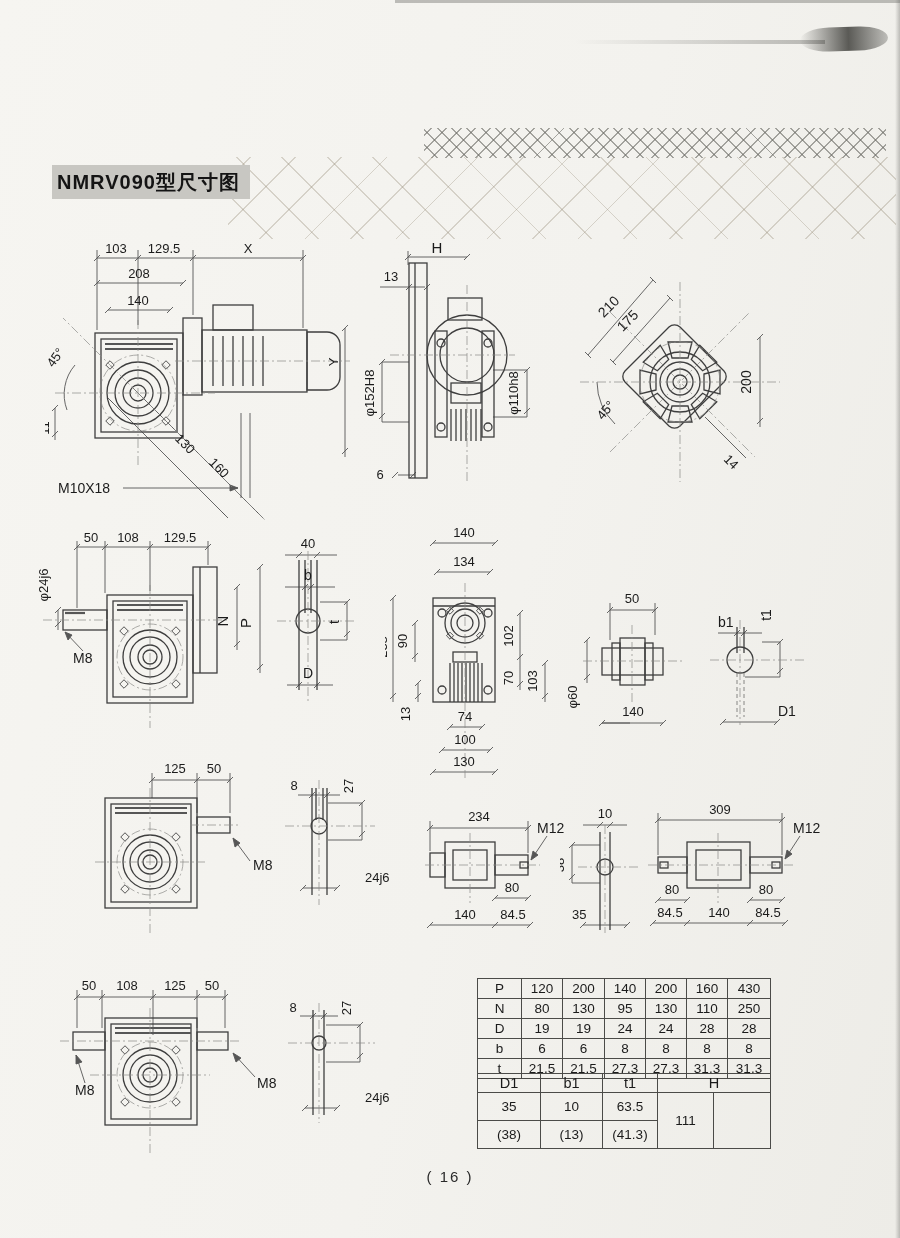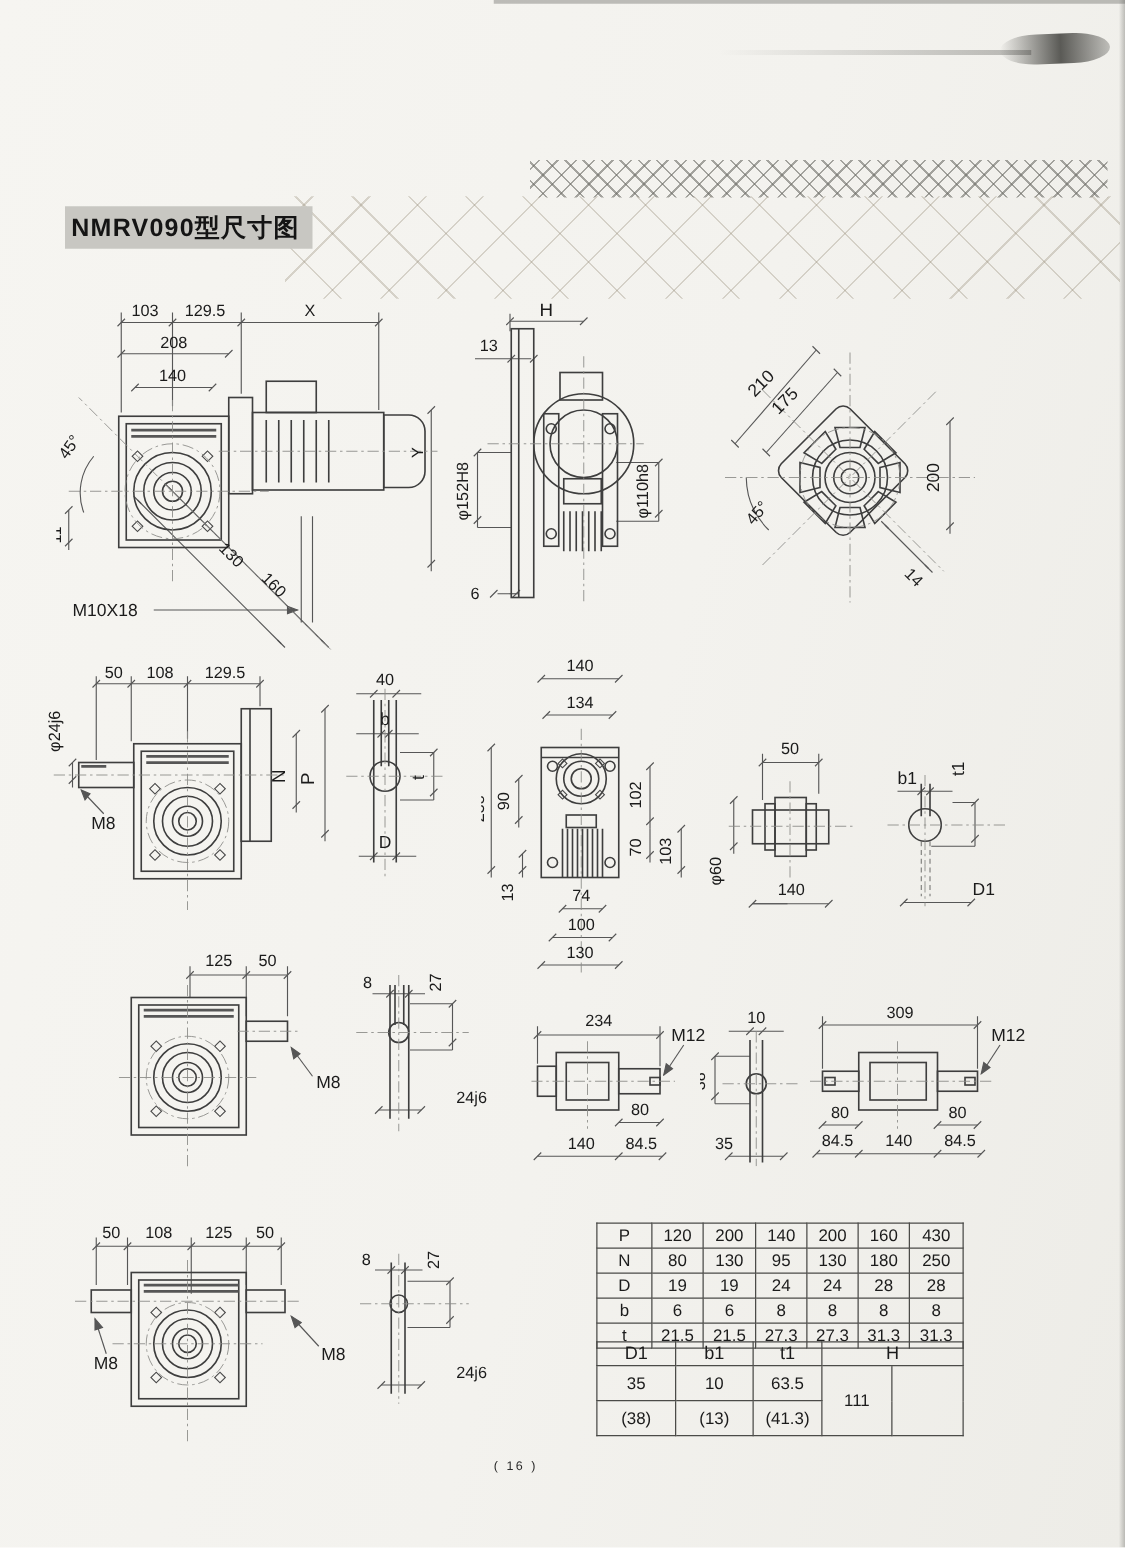--- a/index.html
+++ b/index.html
@@ -37,22 +37,22 @@
   .cl{stroke:#8b8b88;stroke-width:.7;fill:none;stroke-dasharray:9 3 2 3;}
   .dsh{stroke:#6c6c6a;stroke-width:.8;fill:none;stroke-dasharray:4 3;}
   .hat{stroke:#565656;stroke-width:2.2;fill:none;}
   
   table.spec{position:absolute;border-collapse:collapse;table-layout:fixed;background:transparent;}
   table.spec td{border:1.4px solid #4b4b48;text-align:center;vertical-align:middle;
     font-size:13.5px;color:#1b1b1b;padding:0;overflow:hidden;}
   #tbl-main{left:477px;top:978px;width:293px;height:95px;}
   #tbl-main td{height:19px;}
   #tbl-sub{left:477px;top:1073px;width:293px;height:75px;}
-  .pageno{position:absolute;left:395px;top:1168px;width:110px;
-    font-size:10px;color:#2a2a2a;letter-spacing:2px;}
+  .pageno{position:absolute;left:395px;top:1168px;width:110px;text-align:center;
+    font-size:15px;color:#2a2a2a;letter-spacing:2px;}
 </style>
 </head>
 <body>
 
 <div class="page">
 
   <div class="top-edge"></div>
   <div class="right-shadow"></div>
   <div class="smudge-line"></div>
   <div class="smudge-blob"></div>
@@ -691,21 +691,21 @@
         <td>200</td>
         <td>160</td>
         <td>430</td>
       </tr>
       <tr>
         <td>N</td>
         <td>80</td>
         <td>130</td>
         <td>95</td>
         <td>130</td>
-        <td>180</td>
+        <td>110</td>
         <td>250</td>
       </tr>
       <tr>
         <td>D</td>
         <td>19</td>
         <td>19</td>
         <td>24</td>
         <td>24</td>
         <td>28</td>
         <td>28</td>

